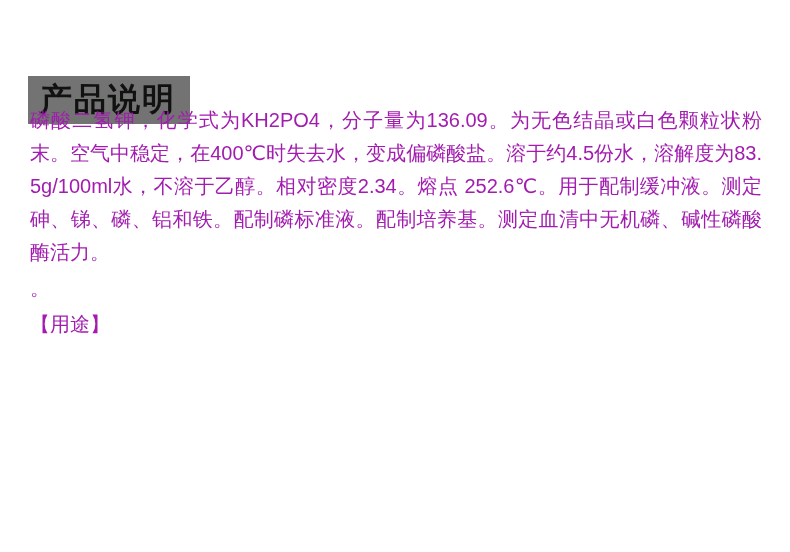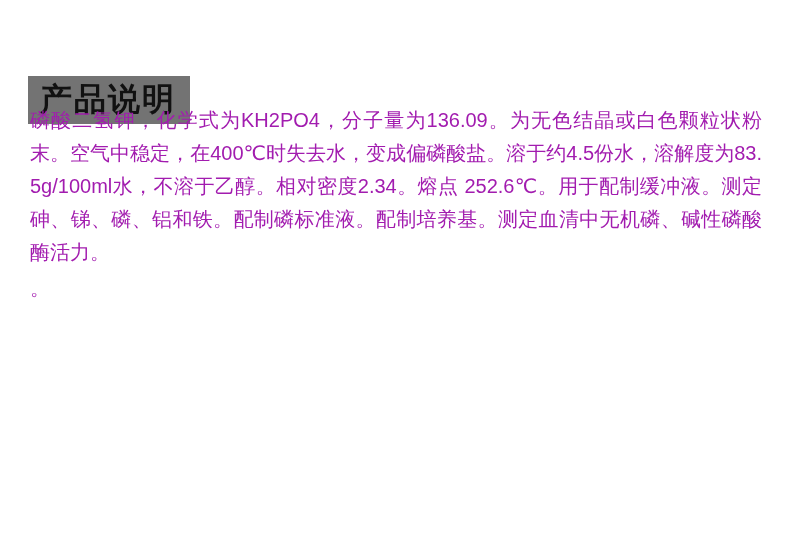--- a/index.html
+++ b/index.html
@@ -54,16 +54,17 @@
 
 <div class="page">
 
   <div class="title-block">
     <h1>产品说明</h1>
   </div>
 
   <div class="content">
     <p>磷酸二氢钾，化学式为KH2PO4，分子量为136.09。为无色结晶或白色颗粒状粉末。空气中稳定，在400℃时失去水，变成偏磷酸盐。溶于约4.5份水，溶解度为83.5g/100ml水，不溶于乙醇。相对密度2.34。熔点 252.6℃。用于配制缓冲液。测定砷、锑、磷、铝和铁。配制磷标准液。配制培养基。测定血清中无机磷、碱性磷酸酶活力。</p>
     <p>。</p>
+    <p>【用途】</p>
 
   </div>
 
 </div>
 
 </body></html>

